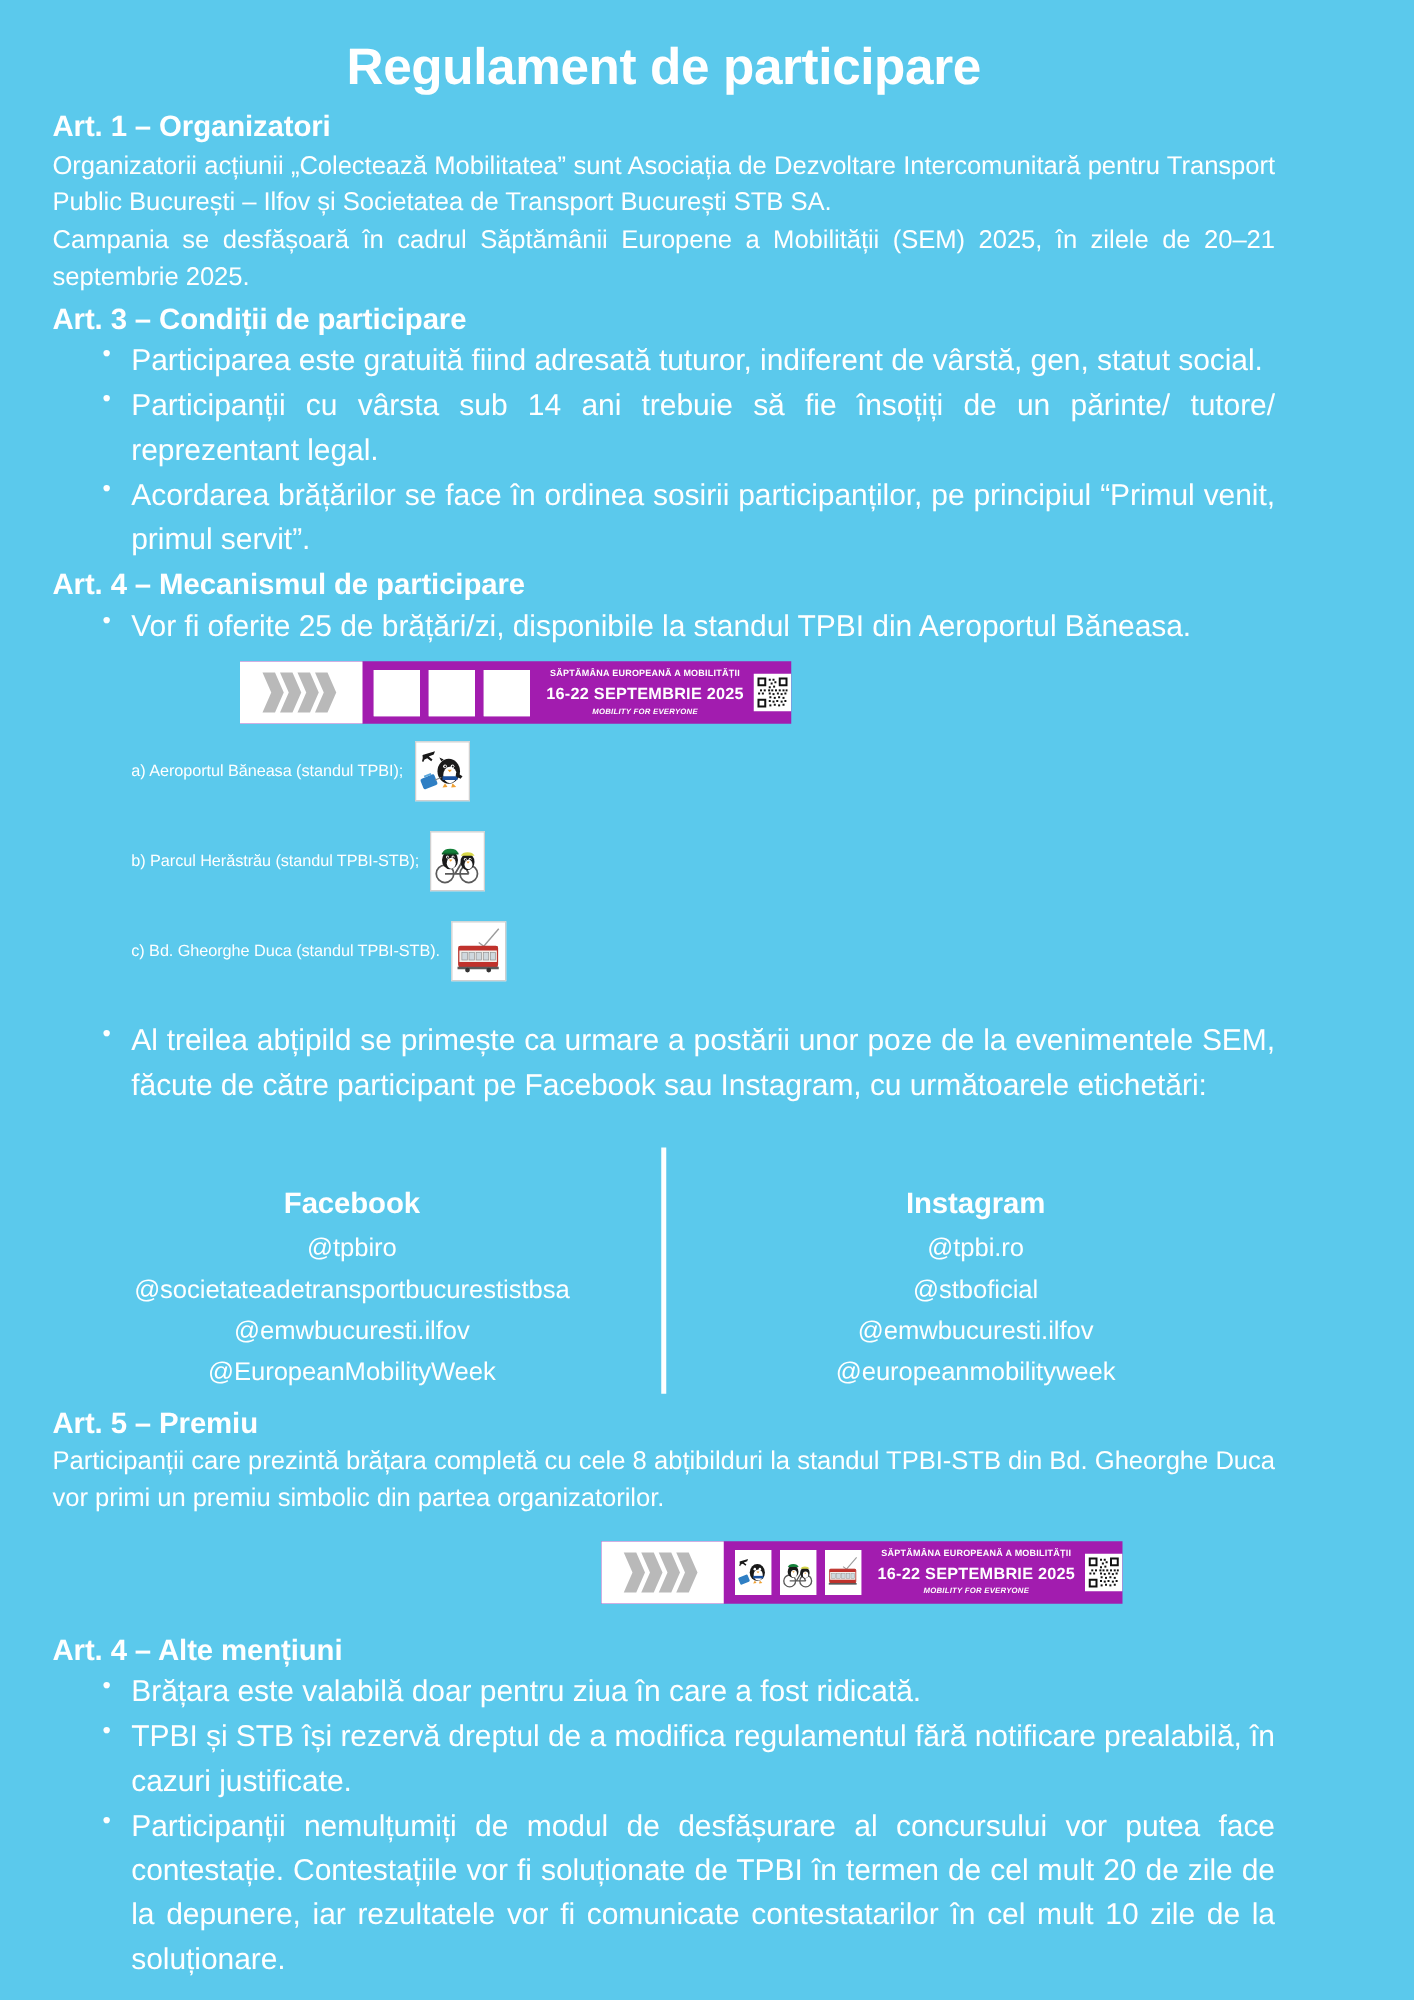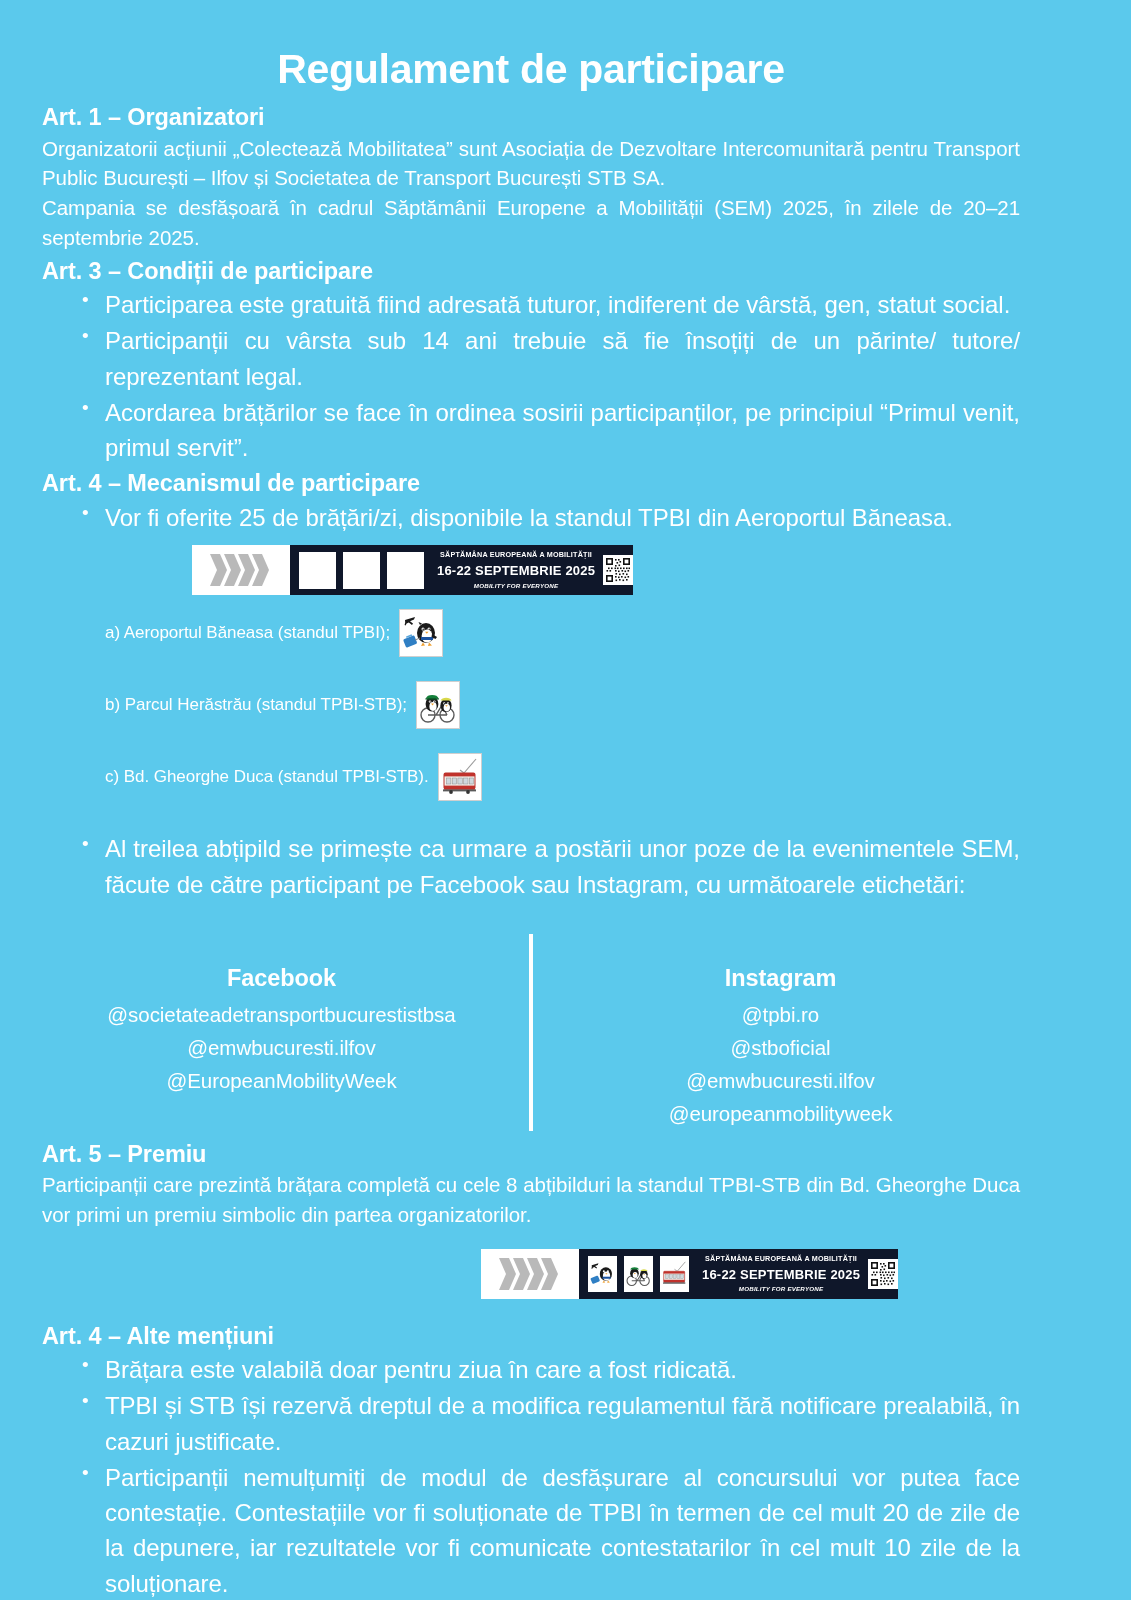--- a/index.html
+++ b/index.html
@@ -13,21 +13,21 @@
     font-family: "Liberation Sans", sans-serif;
     color: #ffffff;
     overflow: hidden;
     position: relative;
   }
   .page {
     position: relative;
     width: 1062px;
     height: 1600px;
     box-sizing: border-box;
-    padding: 16px 42px;
+    padding: 0 42px;
   }
   .doc-title {
     text-align: center;
     font-size: 41px;
     font-weight: bold;
     letter-spacing: -0.3px;
     padding-top: 30px;
     padding-bottom: 6px;
     line-height: 1.15;
   }
@@ -67,21 +67,21 @@
     top: -1px;
     font-size: 19px;
   }
   li.nojust { text-align: left; }
 
   
   .bracelet {
     display: flex;
     align-items: stretch;
     height: 50px;
-    background: #0f172a;
+    background: #a21caf;
     overflow: hidden;
   }
   .bracelet .clasp {
     background: #ffffff;
     width: 98px;
     flex: none;
     display: flex;
     align-items: center;
     justify-content: center;
   }
@@ -128,21 +128,21 @@
   }
   .bracelet .qr svg { display:block; }
   .bracelet-wrap { display:flex; }
   .bracelet-wrap.indent1 { padding-left: 150px; }
   .bracelet-wrap.indent2 { padding-left: 439px; }
 
   
   .loc-row {
     display: flex;
     align-items: center;
-    font-size: 17px;
+    font-size: 13px;
     line-height: 1.45;
     margin-top: 5px;
     letter-spacing: -0.05px;
   }
   .loc-row .sticker {
     width: 44px;
     height: 48px;
     background: #ffffff;
     border: 1px solid #cfcfcf;
     box-sizing: border-box;
@@ -396,20 +396,21 @@
 
   <div class="spacer-lg"></div>
 
   <ul class="bullets">
     <li>Al treilea abțipild se primește ca urmare a postării unor poze de la evenimentele SEM, făcute de către participant pe Facebook sau Instagram, cu următoarele etichetări:</li>
   </ul>
 
   <div class="social">
     <div class="col left">
       <div class="net-name">Facebook</div>
+      <div class="handle">@tpbiro</div>
       <div class="handle">@societateadetransportbucurestistbsa</div>
       <div class="handle">@emwbucuresti.ilfov</div>
       <div class="handle">@EuropeanMobilityWeek</div>
     </div>
     <div class="divider"></div>
     <div class="col right">
       <div class="net-name">Instagram</div>
       <div class="handle">@tpbi.ro</div>
       <div class="handle">@stboficial</div>
       <div class="handle">@emwbucuresti.ilfov</div>

